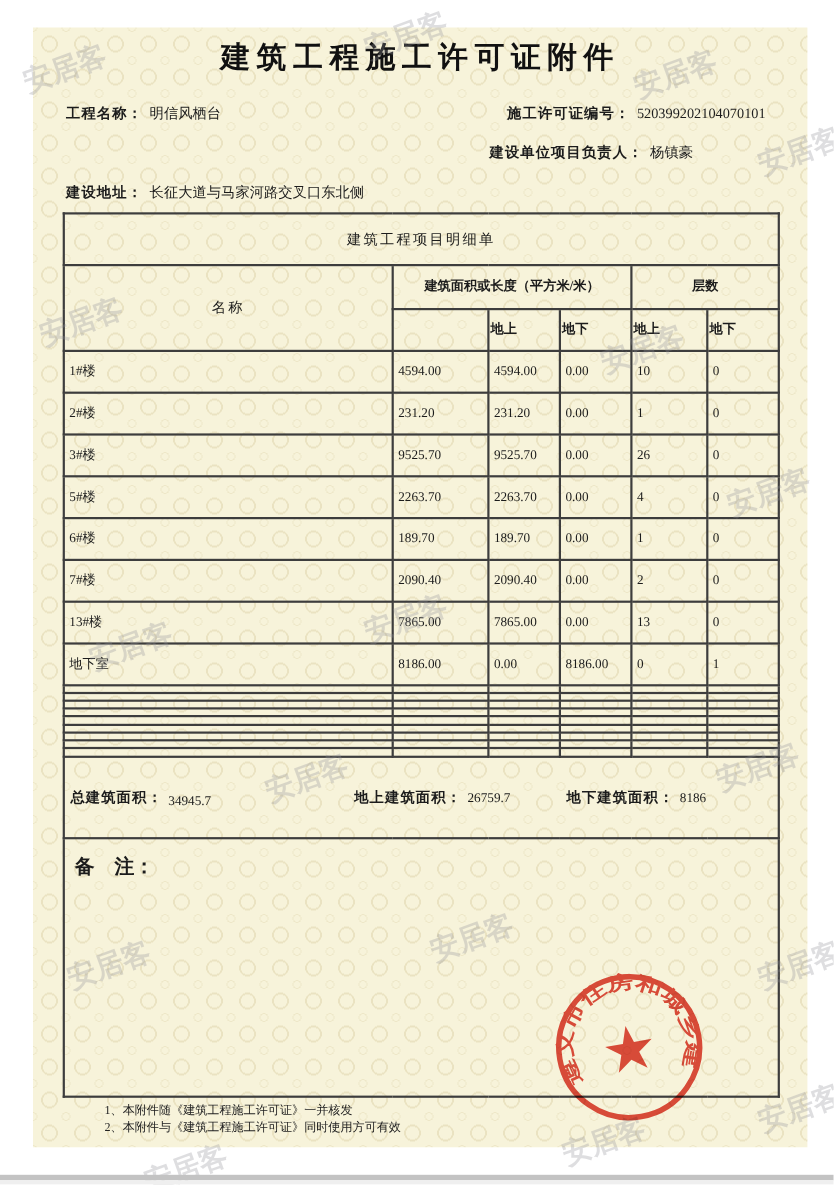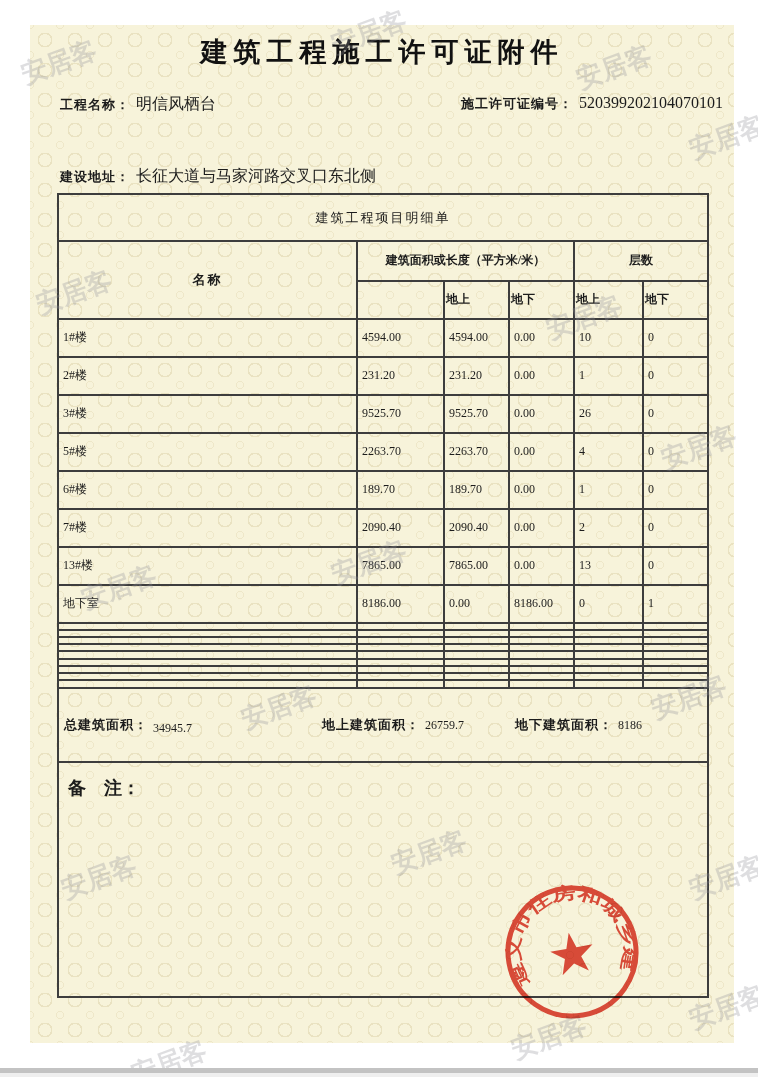--- a/index.html
+++ b/index.html
@@ -19,36 +19,36 @@
     background-size:30px 30px, 30px 30px;
     background-position:0 0, 15px 15px;
   }
   .doc-title{
     position:absolute; left:0; top:9px; width:704px; text-align:center;
     font-size:27px; font-weight:bold; letter-spacing:6px; color:#111;
     white-space:nowrap;
   }
   .field{position:absolute; white-space:nowrap; font-size:12px;}
   .field .flabel{font-weight:bold; font-size:13px; letter-spacing:1px;}
-  .field .fvalue{font-size:16px; margin-left:6px;}
+  .field .fvalue{font-size:13px; margin-left:6px;}
   .f-project{left:30px; top:69px;}
   .f-permit{left:431px; top:69px;}
   .f-builder{left:30px; top:105px;}
   .f-manager{left:415px; top:105px;}
   .f-address{left:30px; top:141px;}
 
   .tablewrap{position:absolute; left:27px; top:168px; width:650px; height:805px;}
   table.detail{
     border-collapse:collapse; table-layout:fixed;
     width:650px; height:805px;
     border:2.5px solid #2e2e2e;
   }
   table.detail td{border:2px solid #3d3d3d; overflow:hidden;}
   td.cap{height:22px; text-align:center; font-weight:normal; font-size:13px; letter-spacing:2px;}
-  td.hname{text-align:center; font-weight:bold; font-size:13px; letter-spacing:2px;}
+  td.hname{text-align:center; font-weight:normal; font-size:13px; letter-spacing:2px;}
   tr.hr1 td{height:18px;margin-left:36px;}
   tr.hr2 td{height:17px;}
   td.hgroup{text-align:center; font-weight:bold; font-size:12px;}
   td.nobot{border-bottom:none;}
   td.notop{border-top:none;}
   td.hsub{text-align:left; font-weight:bold; font-size:12px;}
   td.c-name{padding-left:4px; font-size:12px; text-align:left;}
   td.c-num{padding-left:4px; font-size:12px; text-align:left; font-family:"Liberation Serif","DejaVu Serif",serif;}
   tr.sumrow td{height:37px;}
   .sumwrap{position:relative; width:100%; height:100%;}
@@ -81,20 +81,23 @@
   <div class="doc">
 
     <div class="doc-title">建筑工程施工许可证附件</div>
 
     <div class="field f-project">
       <span class="flabel">工程名称：</span><span class="fvalue">明信风栖台</span>
     </div>
     <div class="field f-permit">
       <span class="flabel">施工许可证编号：</span><span class="fvalue">520399202104070101</span>
     </div>
+    <div class="field f-manager">
+      <span class="flabel">建设单位项目负责人：</span><span class="fvalue">杨镇豪</span>
+    </div>
     <div class="field f-address">
       <span class="flabel">建设地址：</span><span class="fvalue">长征大道与马家河路交叉口东北侧</span>
     </div>
 
     <div class="tablewrap">
       <table class="detail">
         <colgroup>
           <col style="width:299px">
             <col style="width:87px">
             <col style="width:65px">
@@ -286,20 +289,24 @@
       <defs>
         <path id="arcpath" d="M 29,98 A 52,52 0 1 1 121,98" fill="none"></path>
       </defs>
       <circle cx="75" cy="75" r="64" fill="none" stroke="#d92f1f" stroke-width="5"></circle>
       <text fill="#d92f1f" font-size="17" font-weight="bold" font-family="Liberation Serif, DejaVu Serif, serif">
         <textPath href="#arcpath" startOffset="0" textLength="265" lengthAdjust="spacingAndGlyphs">遵义市住房和城乡建设局</textPath>
       </text>
       <text x="75" y="96" text-anchor="middle" font-size="56" fill="#d92f1f">★</text>
     </svg>
 
+    <div class="footnotes">
+      <div>1、本附件随《建筑工程施工许可证》一并核发</div>
+      <div>2、本附件与《建筑工程施工许可证》同时使用方可有效</div>
+    </div>
 
   </div>
 
   <div class="bottom-edge"></div>
   <div class="bottom-edge2"></div>
 <div class="wm" style="left: 20px; top: 45px;">安居客</div>
     <div class="wm" style="left: 330px; top: 15px;">安居客</div>
     <div class="wm" style="left: 575px; top: 50px;">安居客</div>
     <div class="wm" style="left: 688px; top: 120px;">安居客</div>
     <div class="wm" style="left: 35px; top: 275px;">安居客</div>

